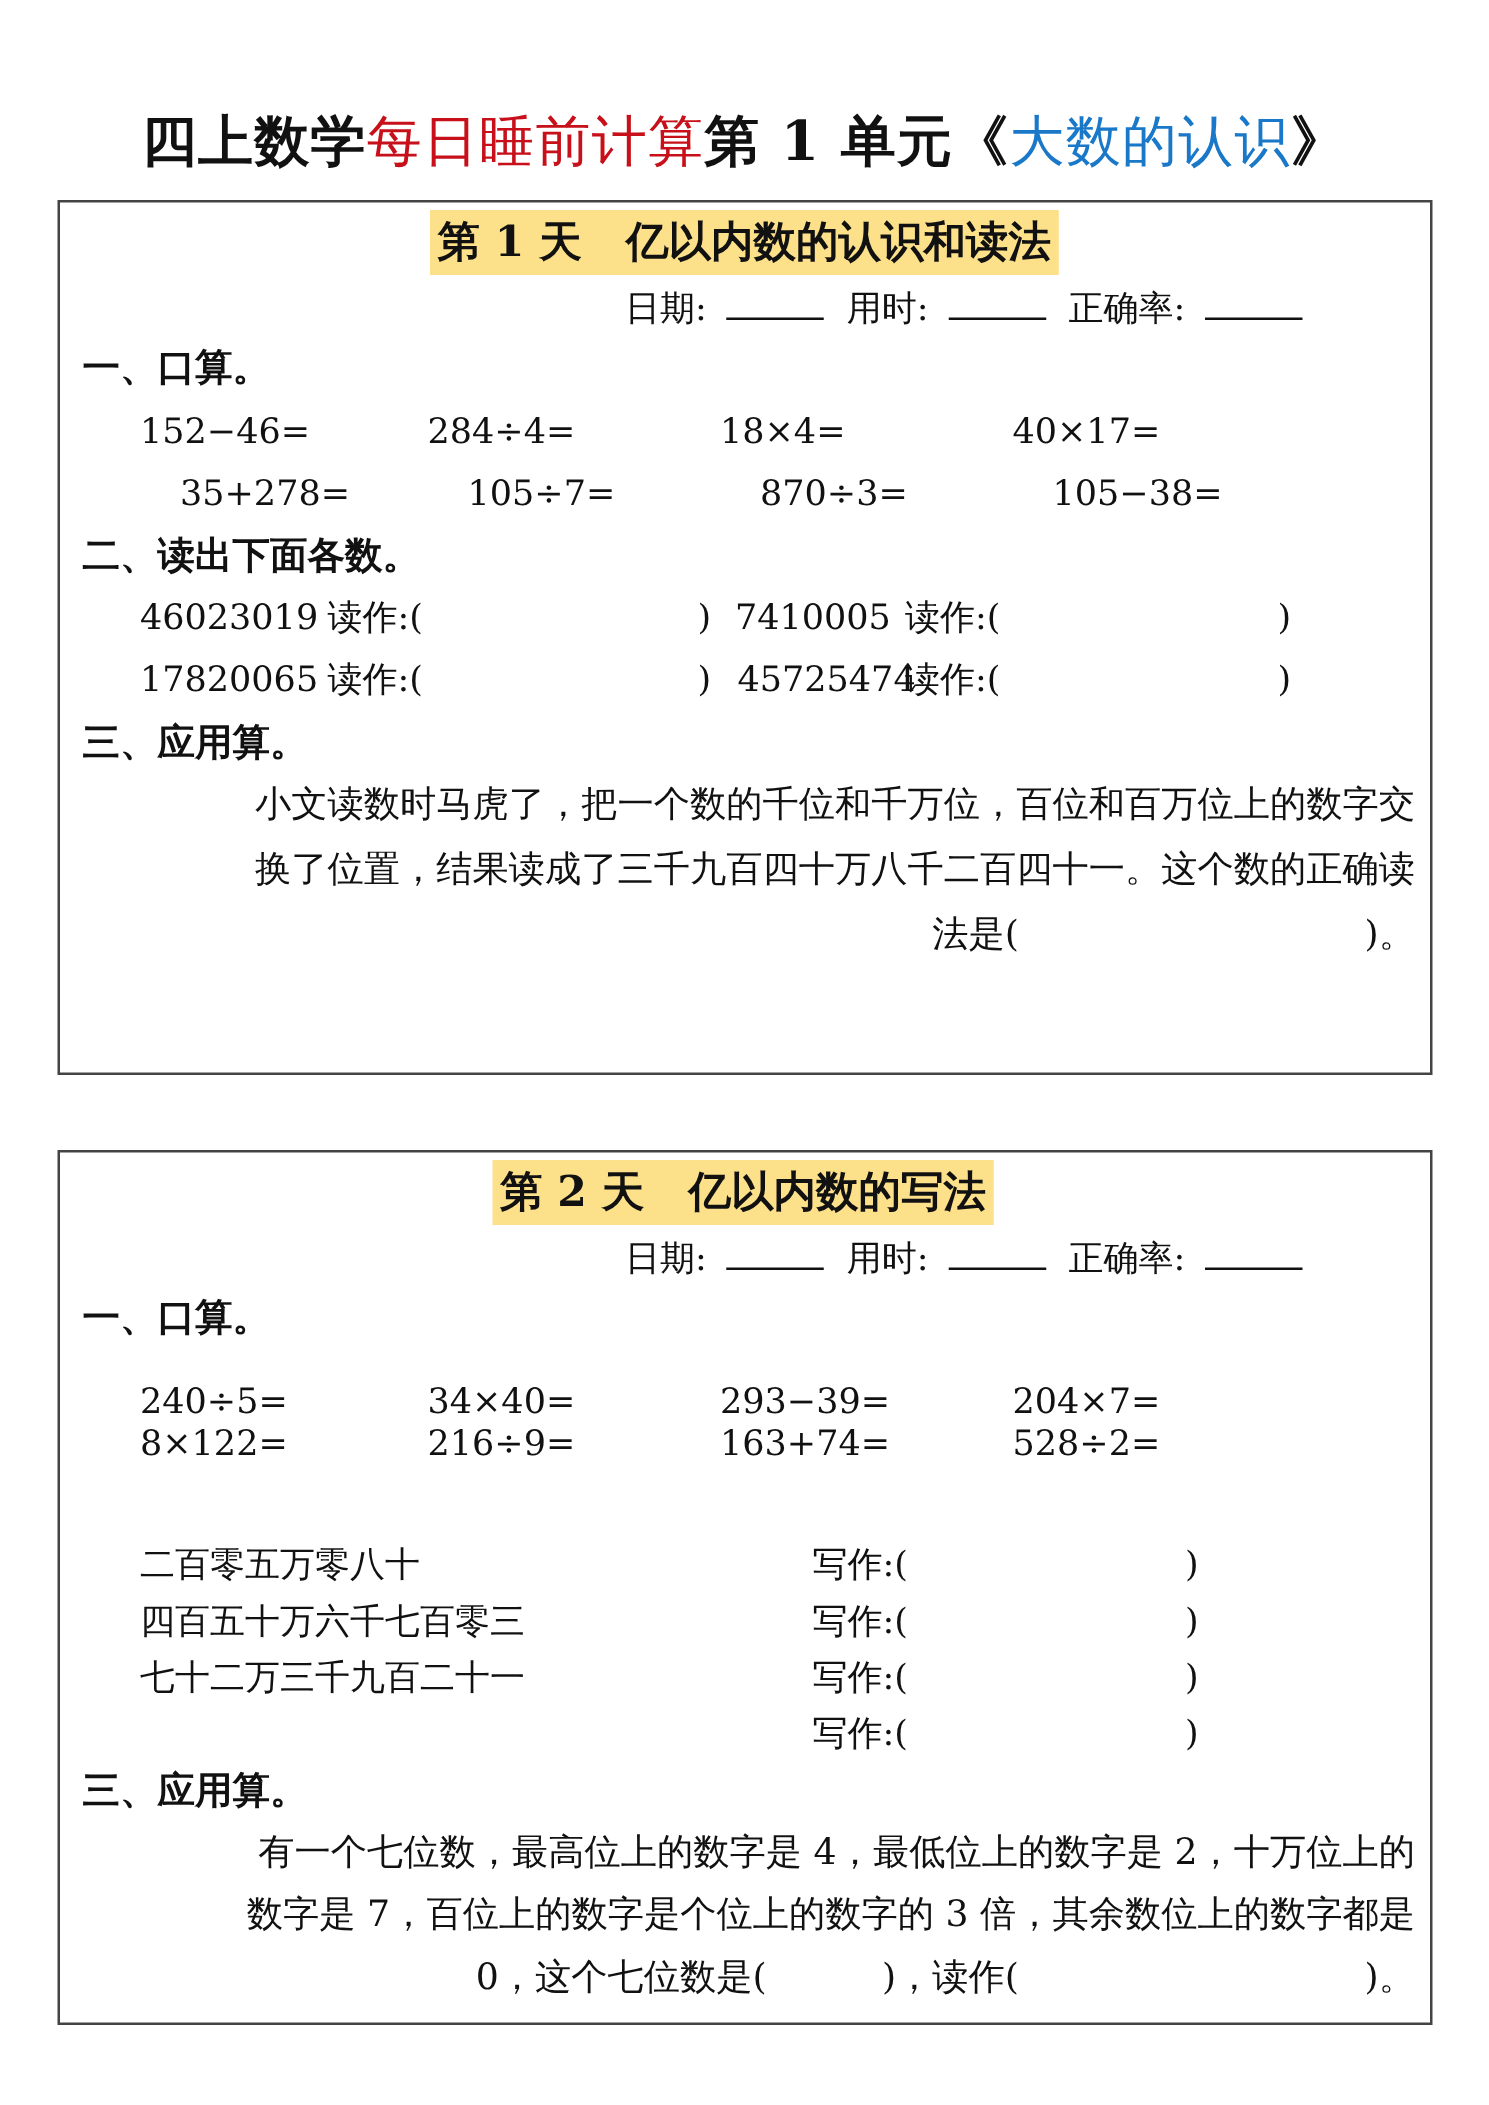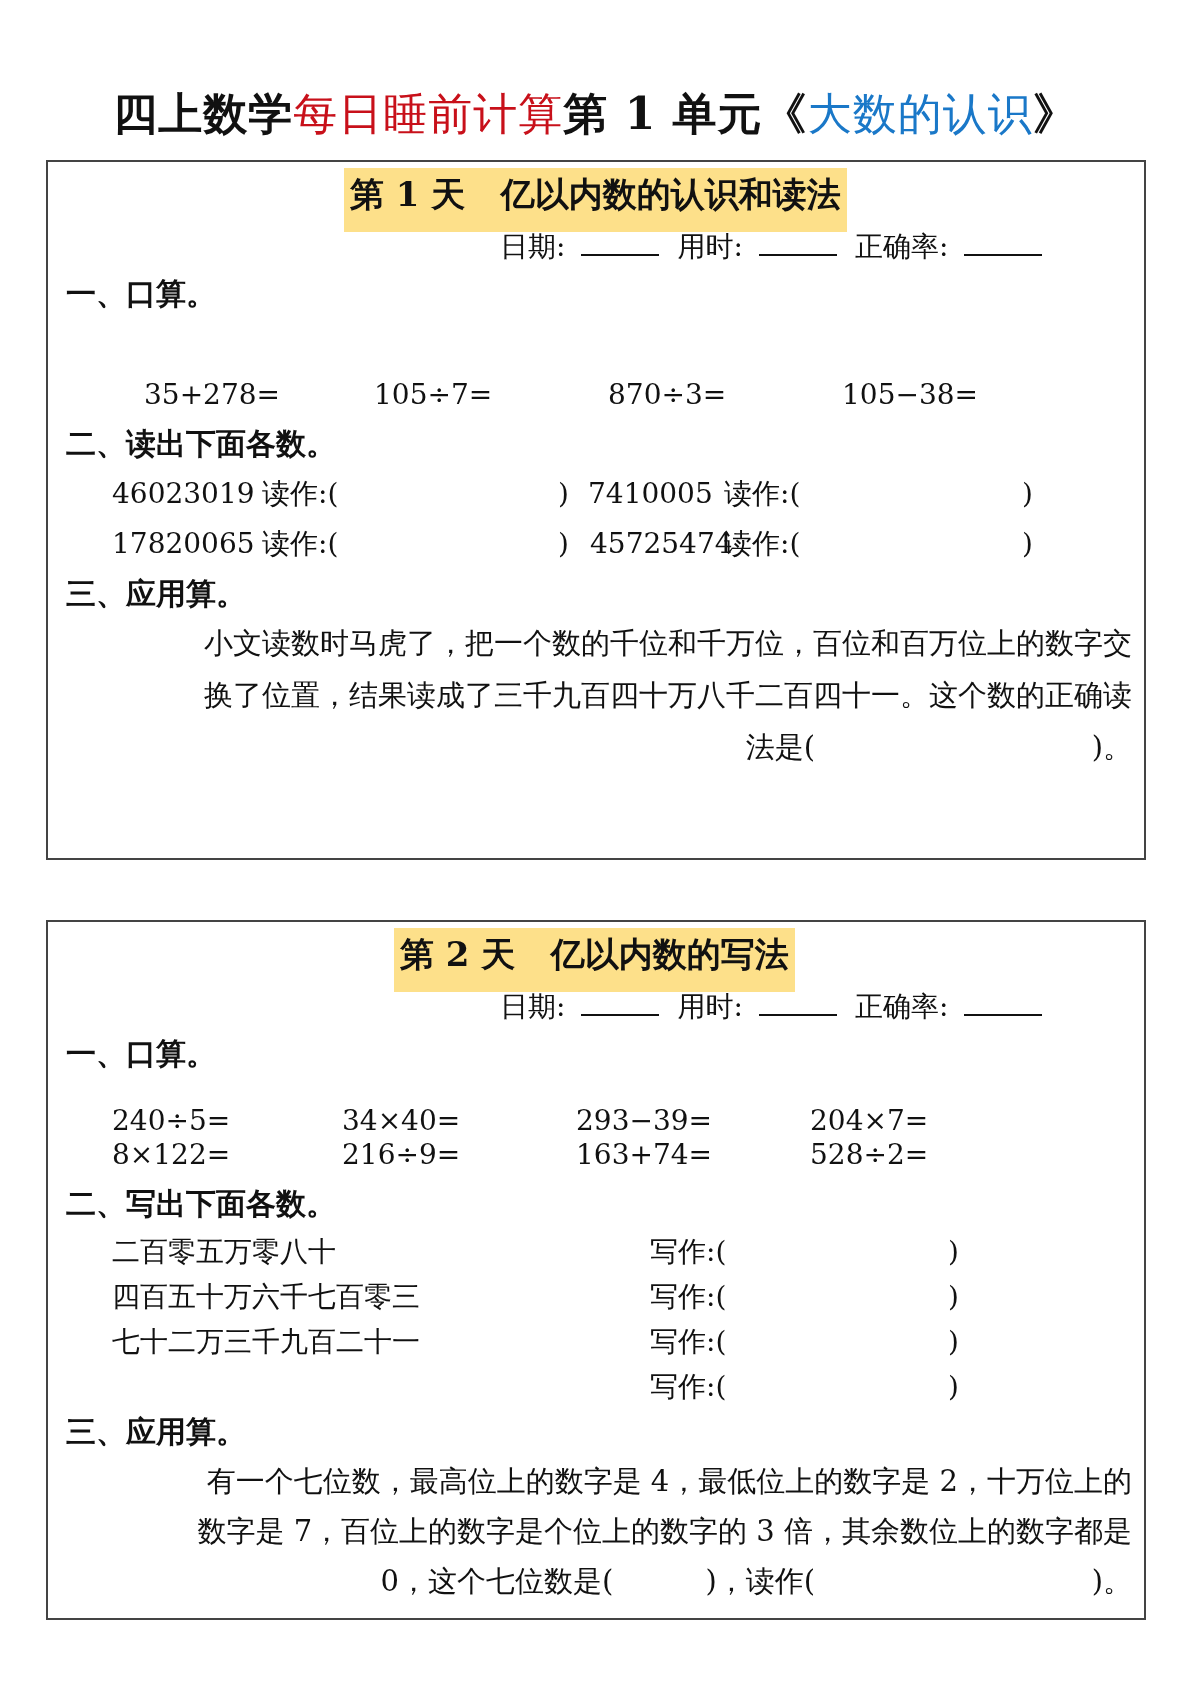--- a/index.html
+++ b/index.html
@@ -7,21 +7,21 @@
            font-family: "DejaVu Serif", "Liberation Serif", serif; color: #111; }
     .title { position: absolute; top: 86px; left: 0; width: 1191px; text-align: center;
              font-size: 44px; font-weight: bold; letter-spacing: 1px; line-height: 56px; }
     .t-black { color: #111; }
     .t-red { color: #c8101a; font-weight: normal; }
     .t-blue { color: #1a78c8; font-weight: normal; }
     .box { position: absolute; left: 46px; width: 1100px; border: 2px solid #444; box-sizing: border-box; }
     .box1 { top: 160px; height: 700px; }
     .box2 { top: 920px; height: 700px; }
     .day-title { position: absolute; background: #fde08a; font-size: 34px; font-weight: bold;
-                 height: 64px; line-height: 52px; padding: 0 6px; white-space: pre; }
+                 height: 52px; line-height: 52px; padding: 0 6px; white-space: pre; }
     .meta { position: absolute; font-size: 28px; white-space: nowrap; }
     .meta span.blank { display: inline-block; width: 78px; border-bottom: 2px solid #111; margin: 0 18px 0 16px; height: 24px; vertical-align: baseline; }
     .sec { position: absolute; left: 18px; font-size: 30px; font-weight: bold; font-family: "DejaVu Sans", "Liberation Sans", sans-serif; }
     .row { position: absolute; left: 64px; font-size: 28px; height: 40px; line-height: 40px; width: 1020px; }
     .cell { position: absolute; top: 0; white-space: nowrap; }
     .para { position: absolute; left: 64px; width: 1020px; font-size: 29px; line-height: 52px; text-align: right; }
     .para .line { white-space: nowrap; }
   </style>
 </head>
 <body>
@@ -30,20 +30,26 @@
   <span class="t-black">四上数学</span><span class="t-red">每日睡前计算</span><span class="t-black">第 1 单元《</span><span class="t-blue">大数的认识</span><span class="t-black">》</span>
 </div>
 
 <div class="box box1">
   <div class="day-title" style="left:296px; top:6px;">第 1 天   亿以内数的认识和读法</div>
   <div class="meta" style="left:452px; top:66px;">
     <span>日期:</span><span class="blank"></span><span>用时:</span><span class="blank"></span><span>正确率:</span><span class="blank" style="margin-right:0"></span>
   </div>
 
   <div class="sec" style="top:112px;">一、口算。</div>
+  <div class="row" style="top:163px;">
+    <span class="cell" style="left:0">152−46=</span>
+    <span class="cell" style="left:230px">284÷4=</span>
+    <span class="cell" style="left:464px">18×4=</span>
+    <span class="cell" style="left:698px">40×17=</span>
+  </div>
   <div class="row" style="top:213px;margin-left:32px;">
     <span class="cell" style="left:0">35+278=</span>
     <span class="cell" style="left:230px">105÷7=</span>
     <span class="cell" style="left:464px">870÷3=</span>
     <span class="cell" style="left:698px">105−38=</span>
   </div>
 
   <div class="sec" style="top:262px;">二、读出下面各数。</div>
   <div class="row" style="top:312px;">
     <span class="cell" style="left:0">46023019</span>
@@ -83,21 +89,20 @@
     <span class="cell" style="left:464px">293−39=</span>
     <span class="cell" style="left:698px">204×7=</span>
   </div>
   <div class="row" style="top:213px;">
     <span class="cell" style="left:0">8×122=</span>
     <span class="cell" style="left:230px">216÷9=</span>
     <span class="cell" style="left:464px">163+74=</span>
     <span class="cell" style="left:698px">528÷2=</span>
   </div>
 
-  <div class="sec" style="top:262px;">二、写出下面各数。</div>
   <div class="row" style="top:310px;">
     <span class="cell" style="left:0">二百零五万零八十</span>
     <span class="cell" style="left:538px">写作:(</span>
     <span class="cell" style="left:836px">)</span>
   </div>
   <div class="row" style="top:355px;">
     <span class="cell" style="left:0">四百五十万六千七百零三</span>
     <span class="cell" style="left:538px">写作:(</span>
     <span class="cell" style="left:836px">)</span>
   </div>

